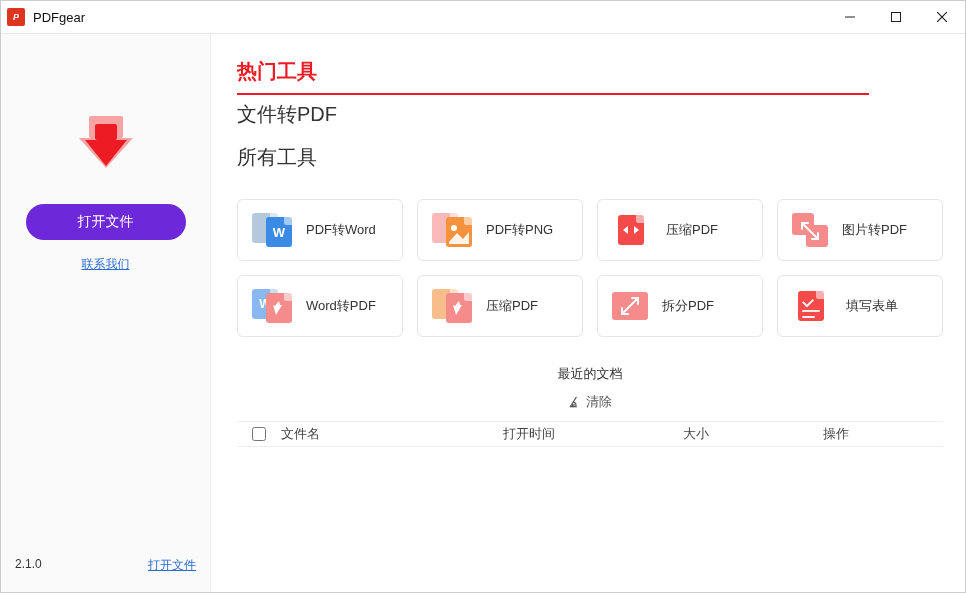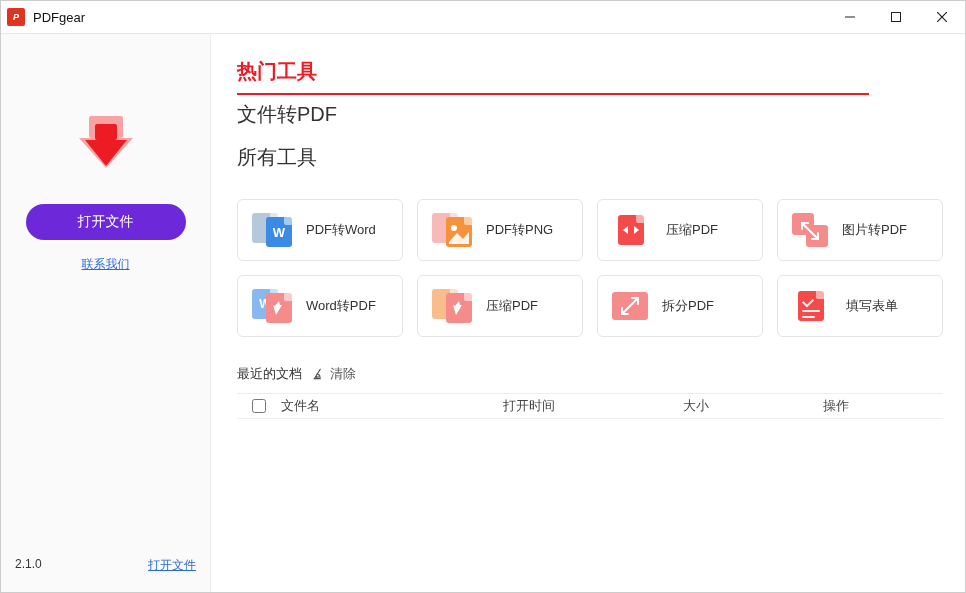--- a/index.html
+++ b/index.html
@@ -57,21 +57,21 @@
   .split-ic .half.r { right: 0; top: 3px; }
   .split-ic svg { position: absolute; top: 4px; left: 5px; }
   
   .compress-arrows { position:absolute; inset:0; display:flex; align-items:center; justify-content:center; }
   
   .form-lines { position:absolute; left:4px; right:4px; top:7px; }
   .form-lines .ln { height:2px; background:rgba(255,255,255,0.9); margin-bottom:4px; border-radius:1px; }
   .form-lines .chk { width:10px; height:7px; border:2px solid rgba(255,255,255,0.9); border-top:none; border-right:none; transform: rotate(-45deg); margin-bottom:5px; margin-left:1px; }
   
   .recent { margin-top: 28px; }
-  .recent-header { display: flex; align-items: center; font-size: 13px; color: #333; gap: 10px; margin-bottom: 10px; }
+  .recent-header { display: flex; align-items: center; font-size: 13px; color: #333; gap: 10px; margin-bottom: 10px; flex-direction: column; }
   .clear-btn { display: flex; align-items: center; gap: 4px; color: #555; cursor: pointer; font-size: 13px; }
   .table-head { display: flex; align-items: center; height: 26px; border-top: 1px solid #eee; border-bottom: 1px solid #eee; font-size: 13px; color: #444; }
   .th-check { width: 44px; display: flex; justify-content: center; }
   .th-check input { width: 14px; height: 14px; }
   .th-name { flex: 1; }
   .th-time { width: 180px; }
   .th-size { width: 140px; }
   .th-ops { width: 120px; }
   
   .drop-icon svg { display:block; }

